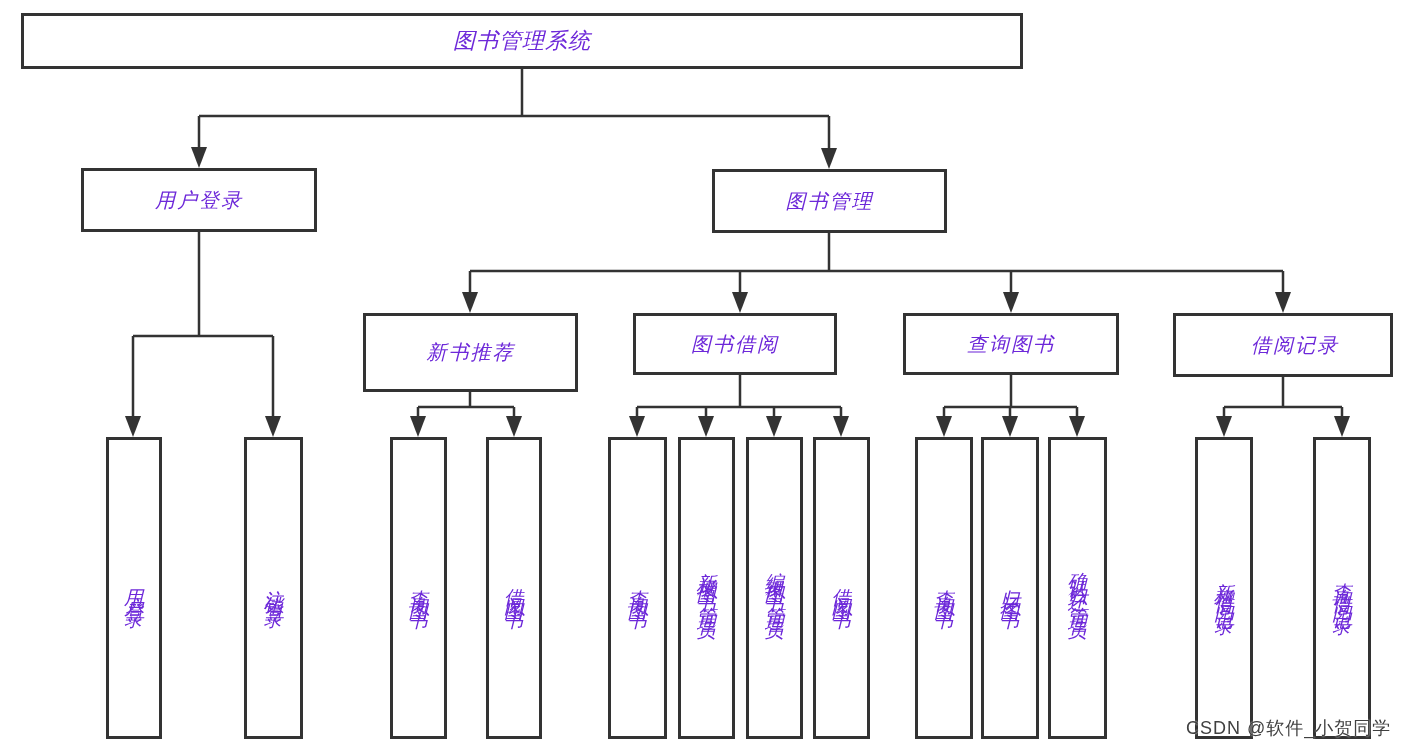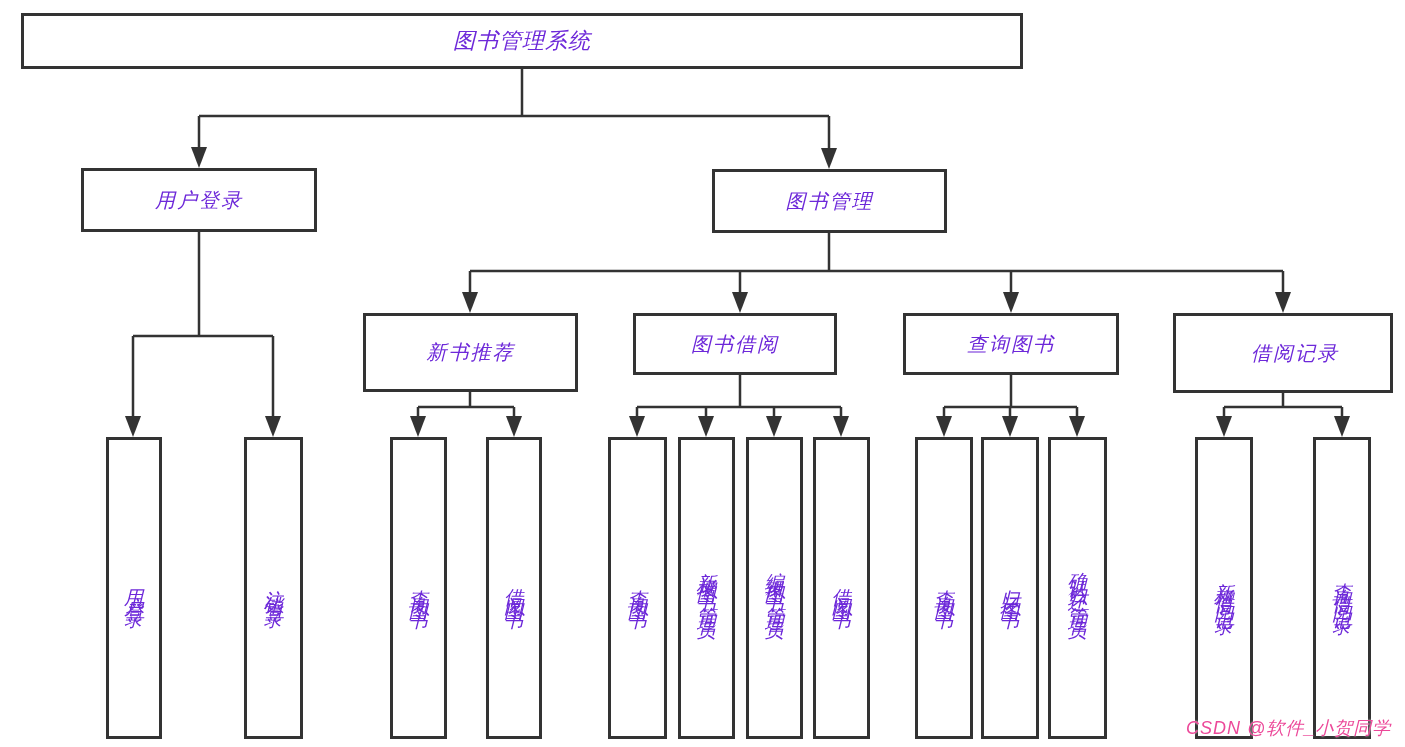--- a/index.html
+++ b/index.html
@@ -20,23 +20,22 @@
   .leaf{
     writing-mode:vertical-rl;
     font-size:19px;letter-spacing:7px;line-height:1;
     text-align:center;
   }
   svg.connectors{position:absolute;left:0;top:0;z-index:1;}
   svg.connectors path{stroke:#333333;stroke-width:2.5;fill:none;}
   svg.connectors polygon{fill:#333333;stroke:none;}
   .watermark{
     position:absolute;left:1186px;top:716px;z-index:3;
-    color:#ec4899;font-size:18px;letter-spacing:1px;white-space:nowrap;
+    color:#404040;font-size:18px;letter-spacing:1px;white-space:nowrap;
     text-shadow:0 0 2px #ffffff;
-    font-style:italic;
   }
 </style>
 </head>
 <body>
 
 <div class="stage">
 
   <svg class="connectors" width="1405" height="747" viewBox="0 0 1405 747">
     <g>
       <path d="M522,69 V116 M199,116 H829 M199,116 V149 M829,116 V150"></path>
@@ -81,21 +80,21 @@
   </svg>
 
   <div class="node h-node root-node" style="left:21px;top:13px;width:1002px;height:56px;">图书管理系统</div>
 
   <div class="node h-node" style="left:81px;top:168px;width:236px;height:64px;">用户登录</div>
   <div class="node h-node" style="left:712px;top:169px;width:235px;height:64px;text-align:right;">图书管理</div>
 
   <div class="node h-node" style="left:363px;top:313px;width:215px;height:79px;">新书推荐</div>
   <div class="node h-node" style="left:633px;top:313px;width:204px;height:62px;">图书借阅</div>
   <div class="node h-node" style="left:903px;top:313px;width:216px;height:62px;">查询图书</div>
-  <div class="node h-node" style="left:1173px;top:313px;width:220px;height:80px;padding-left:24px;">借阅记录</div>
+  <div class="node h-node" style="left:1173px;top:313px;width:220px;height:64px;padding-left:24px;">借阅记录</div>
 
   <div class="node leaf" style="left:106px;top:437px;width:56px;height:302px;">用户登录</div>
   <div class="node leaf" style="left:244px;top:437px;width:59px;height:302px;">注销登录</div>
 
   <div class="node leaf" style="left:390px;top:437px;width:57px;height:302px;">查询图书</div>
   <div class="node leaf" style="left:486px;top:437px;width:56px;height:302px;">借阅图书</div>
 
   <div class="node leaf" style="left:608px;top:437px;width:59px;height:302px;">查询图书</div>
   <div class="node leaf" style="left:678px;top:437px;width:57px;height:302px;">新增图书（管理员）</div>
   <div class="node leaf" style="left:746px;top:437px;width:57px;height:302px;">编辑图书（管理员）</div>

